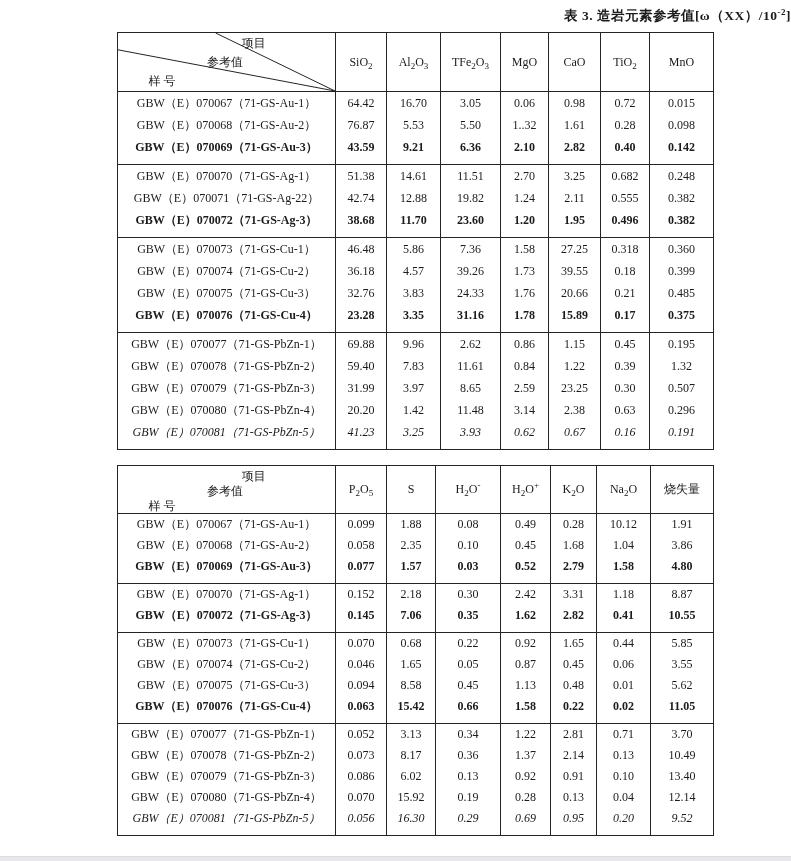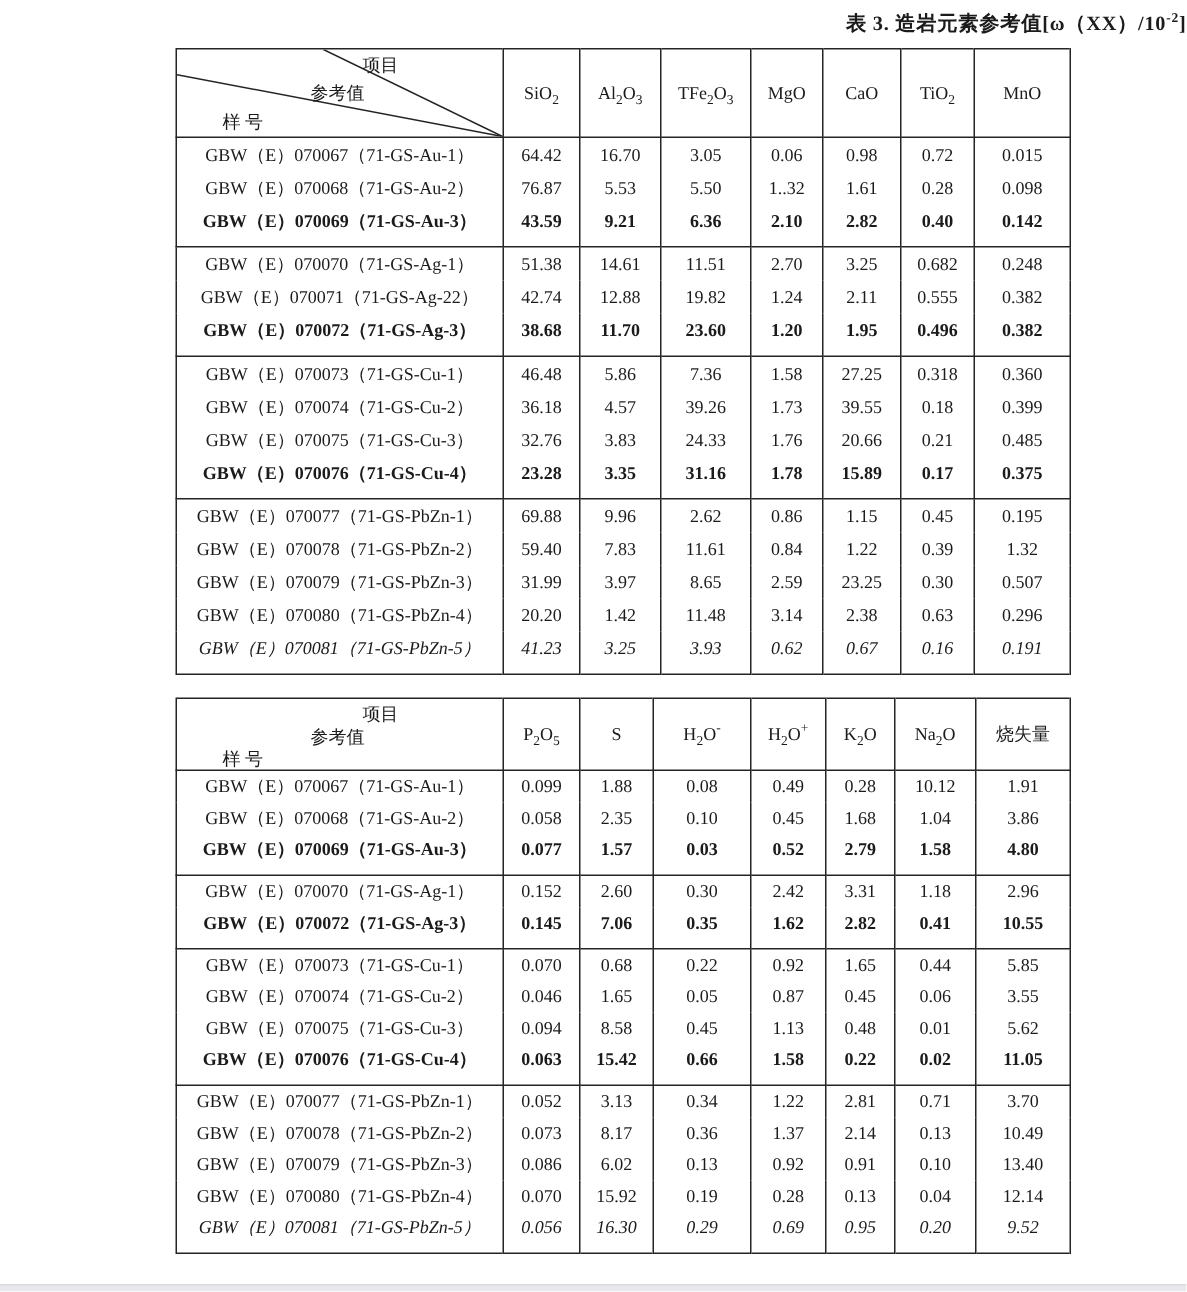--- a/index.html
+++ b/index.html
@@ -322,26 +322,26 @@
           <td>1.57</td>
           <td>0.03</td>
           <td>0.52</td>
           <td>2.79</td>
           <td>1.58</td>
           <td>4.80</td>
         </tr>
         <tr>
           <td class="row-label">GBW（E）070070（71-GS-Ag-1）</td>
           <td>0.152</td>
-          <td>2.60</td>
+          <td>2.18</td>
           <td>0.30</td>
           <td>2.42</td>
           <td>3.31</td>
           <td>1.18</td>
-          <td>2.96</td>
+          <td>8.87</td>
         </tr>
         <tr class="grp-end">
           <td class="row-label">GBW（E）070072（71-GS-Ag-3）</td>
           <td>0.145</td>
           <td>7.06</td>
           <td>0.35</td>
           <td>1.62</td>
           <td>2.82</td>
           <td>0.41</td>
           <td>10.55</td>

